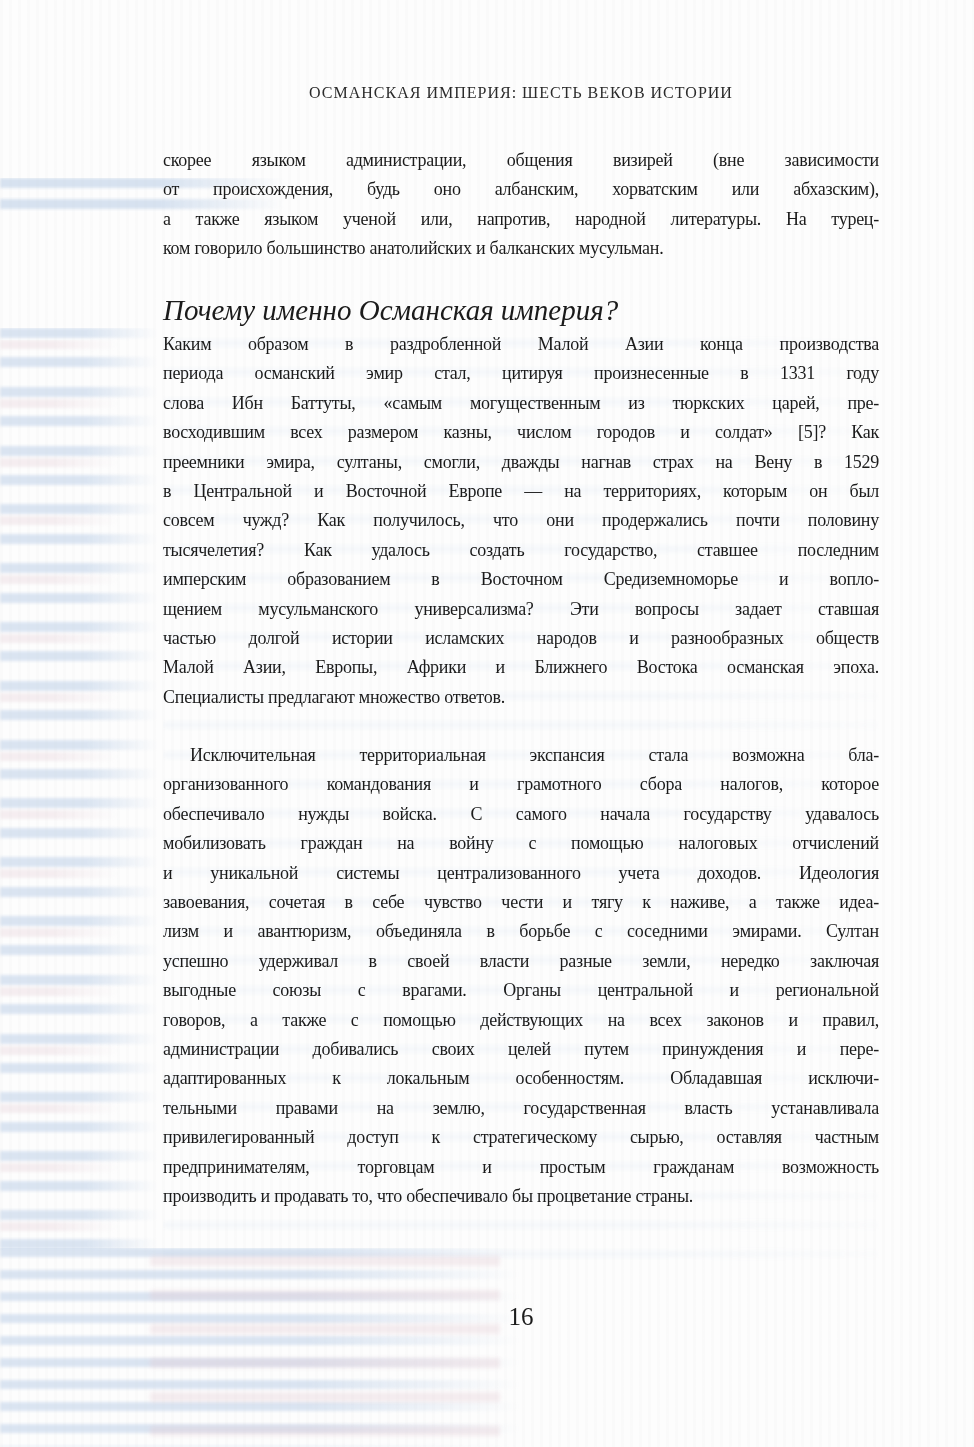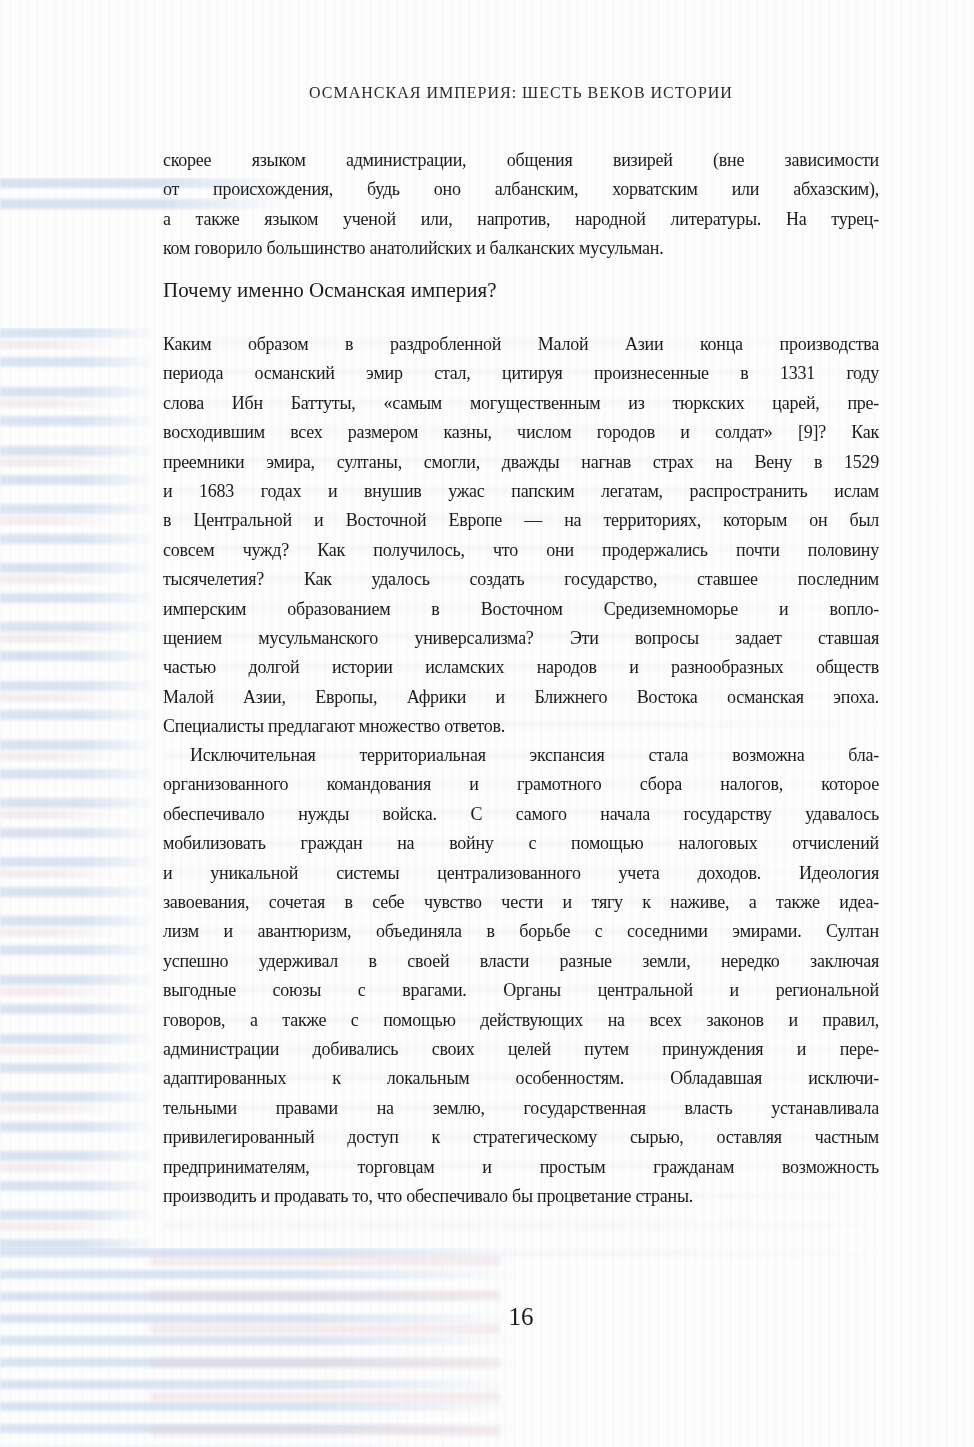--- a/index.html
+++ b/index.html
@@ -26,21 +26,21 @@
     color:var(--ink,#1b1b1b);
     font-size:18px;line-height:29.4px;letter-spacing:-0.25px;
   }
   .tline{
     text-align:justify;
     text-align-last:justify;
   }
   .tline-last{text-align-last:left;}
   .tline-indent{text-indent:27px;}
   #para1{top:146px;}
-  #heading{top:276px;font-size:21px;letter-spacing:0;}
+  #heading{top:296px;font-style:italic;font-size:29px;letter-spacing:0;}
   #para2{top:330px;}
   #para3{top:741px;}
   .page-number{
     position:absolute;left:163px;top:1303px;width:716px;
     text-align:center;font-size:25px;color:var(--ink,#1b1b1b);
   }
   
   .ghost{position:absolute;pointer-events:none;}
   .ghost-top-left{
     left:0;top:178px;width:292px;height:42px;
@@ -103,23 +103,22 @@
       <div class="tline">а также языком ученой или, напротив, народной литературы. На турец-</div>
       <div class="tline tline-last">ком говорило большинство анатолийских и балканских мусульман.</div>
     </div>
 
   <div id="heading" class="textblock">Почему именно Османская империя?</div>
 
   <div id="para2" class="textblock">
       <div class="tline">Каким образом в раздробленной Малой Азии конца производства</div>
       <div class="tline">периода османский эмир стал, цитируя произнесенные в 1331 году</div>
       <div class="tline">слова Ибн Баттуты, «самым могущественным из тюркских царей, пре-</div>
-      <div class="tline">восходившим всех размером казны, числом городов и солдат» [9]? Как</div>
+      <div class="tline">восходившим всех размером казны, числом городов и солдат» [5]? Как</div>
       <div class="tline">преемники эмира, султаны, смогли, дважды нагнав страх на Вену в 1529</div>
-      <div class="tline">и 1683 годах и внушив ужас папским легатам, распространить ислам</div>
       <div class="tline">в Центральной и Восточной Европе — на территориях, которым он был</div>
       <div class="tline">совсем чужд? Как получилось, что они продержались почти половину</div>
       <div class="tline">тысячелетия? Как удалось создать государство, ставшее последним</div>
       <div class="tline">имперским образованием в Восточном Средиземноморье и вопло-</div>
       <div class="tline">щением мусульманского универсализма? Эти вопросы задает ставшая</div>
       <div class="tline">частью долгой истории исламских народов и разнообразных обществ</div>
       <div class="tline">Малой Азии, Европы, Африки и Ближнего Востока османская эпоха.</div>
       <div class="tline tline-last">Специалисты предлагают множество ответов.</div>
     </div>
 

